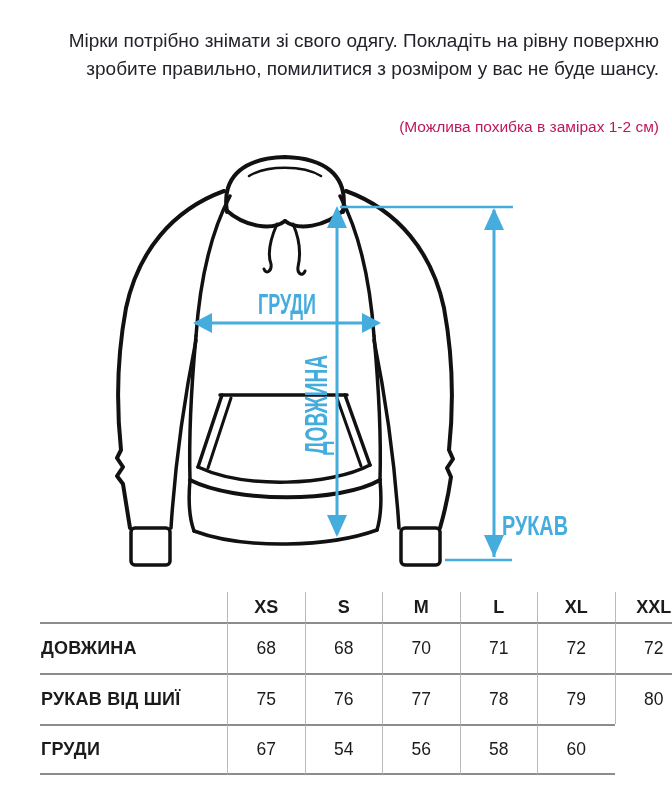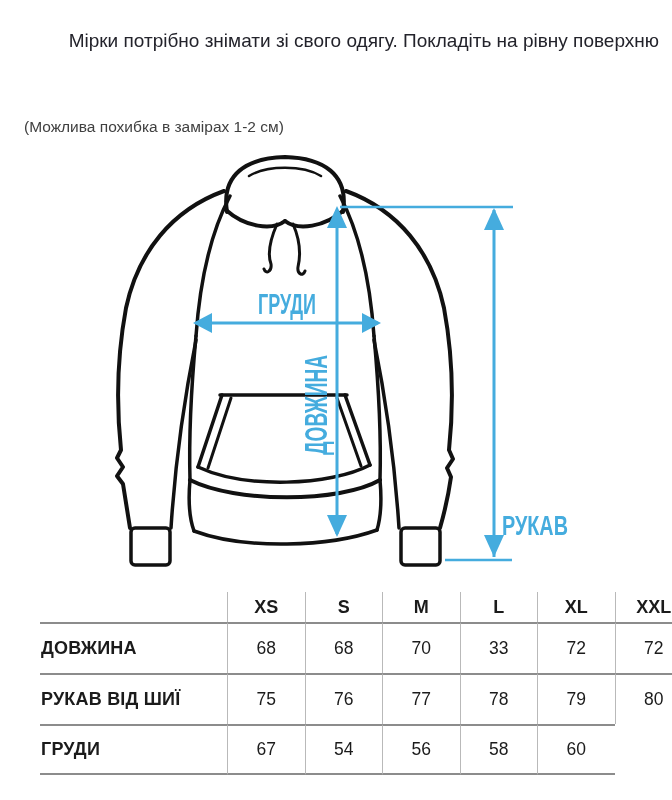--- a/index.html
+++ b/index.html
@@ -16,23 +16,23 @@
     position: absolute;
     top: 27px; left: 26px; right: 13px;
     text-align: right;
     font-size: 19px;
     line-height: 28px;
     color: #23232b;
   }
   .note {
     position: absolute;
     top: 118px; right: 13px; left: 24px;
-    text-align: left;
+    text-align: right;
     font-size: 15.5px;
-    color: #404040;
+    color: #be185d;
   }
 
   
   .diagram-wrap {
     position: absolute;
     top: 150px; left: 0;
     width: 672px; height: 440px;
   }
   .diagram-wrap svg { display: block; }
 
@@ -65,20 +65,21 @@
   }
   .cell.vline { border-left: 1px solid #b9b9b9; }
   .cell.hline { border-top: 2px solid #8c8c8c; }
   .cell.bline { border-bottom: 2px solid #8c8c8c; }
 </style>
 </head>
 <body>
 
 <div class="intro">
   <div>Мірки потрібно знімати зі свого одягу. Покладіть на рівну поверхню</div>
+  <div>зробите правильно, помилитися з розміром у вас не буде шансу.</div>
 </div>
 <div class="note">(Можлива похибка в замірах 1-2 см)</div>
 
 <div class="diagram-wrap">
 <svg width="672" height="440" viewBox="0 0 672 440" xmlns="http://www.w3.org/2000/svg">
 
   <g stroke="#111111" fill="none" stroke-linecap="round" stroke-linejoin="round">
 
     <path d="M 227,62 C 221,24 247,8 285,7 C 323,8 349,24 343,62" stroke-width="4"></path>
 
@@ -151,21 +152,21 @@
   <div class="cell h vline">S</div>
   <div class="cell h vline">M</div>
   <div class="cell h vline">L</div>
   <div class="cell h vline">XL</div>
   <div class="cell h vline">XXL</div>
 
   <div class="cell r lab hline">ДОВЖИНА</div>
   <div class="cell r vline hline">68</div>
   <div class="cell r vline hline">68</div>
   <div class="cell r vline hline">70</div>
-  <div class="cell r vline hline">33</div>
+  <div class="cell r vline hline">71</div>
   <div class="cell r vline hline">72</div>
   <div class="cell r vline hline">72</div>
 
   <div class="cell r lab hline">РУКАВ ВІД ШИЇ</div>
   <div class="cell r vline hline">75</div>
   <div class="cell r vline hline">76</div>
   <div class="cell r vline hline">77</div>
   <div class="cell r vline hline">78</div>
   <div class="cell r vline hline">79</div>
   <div class="cell r vline hline">80</div>

